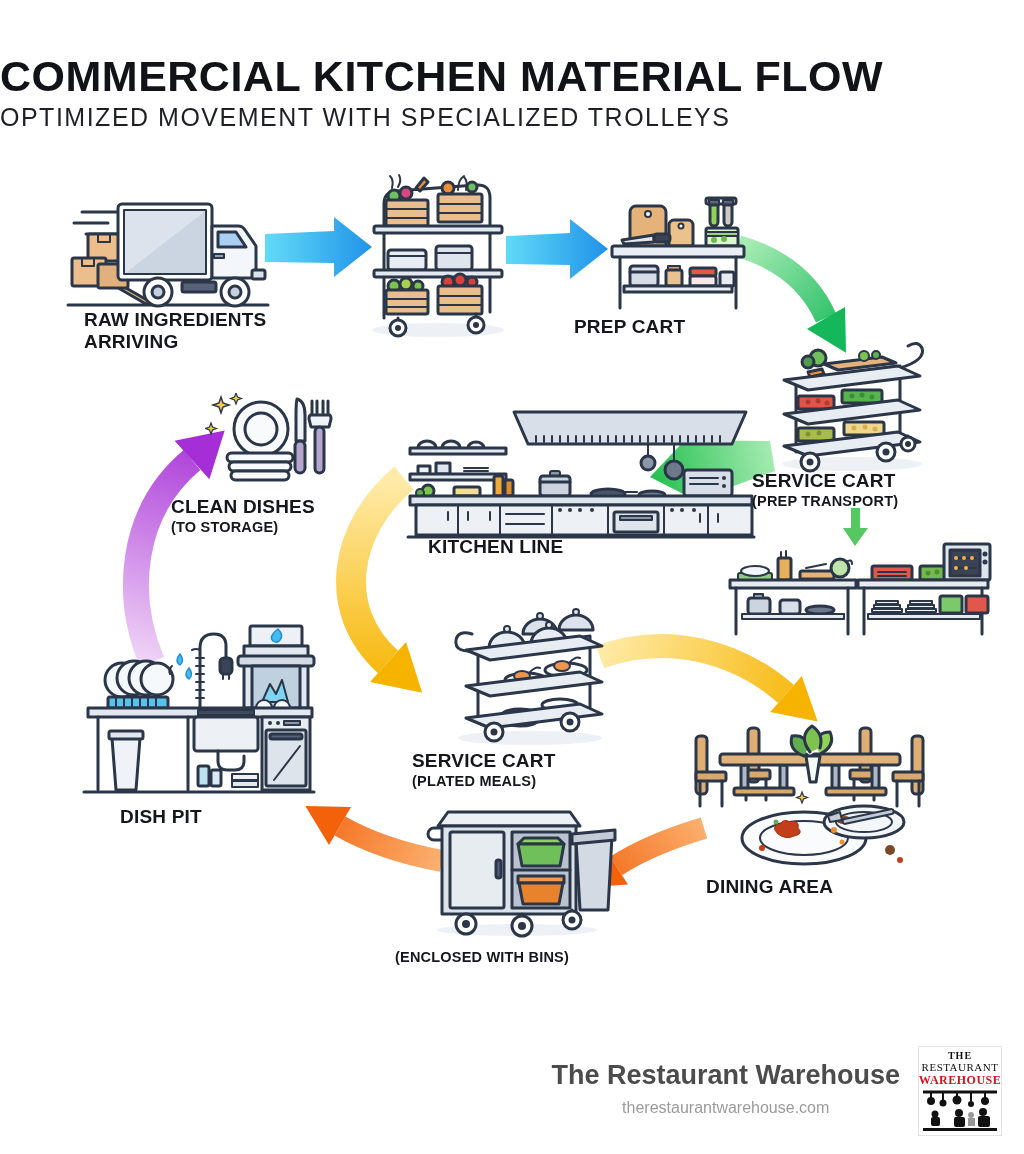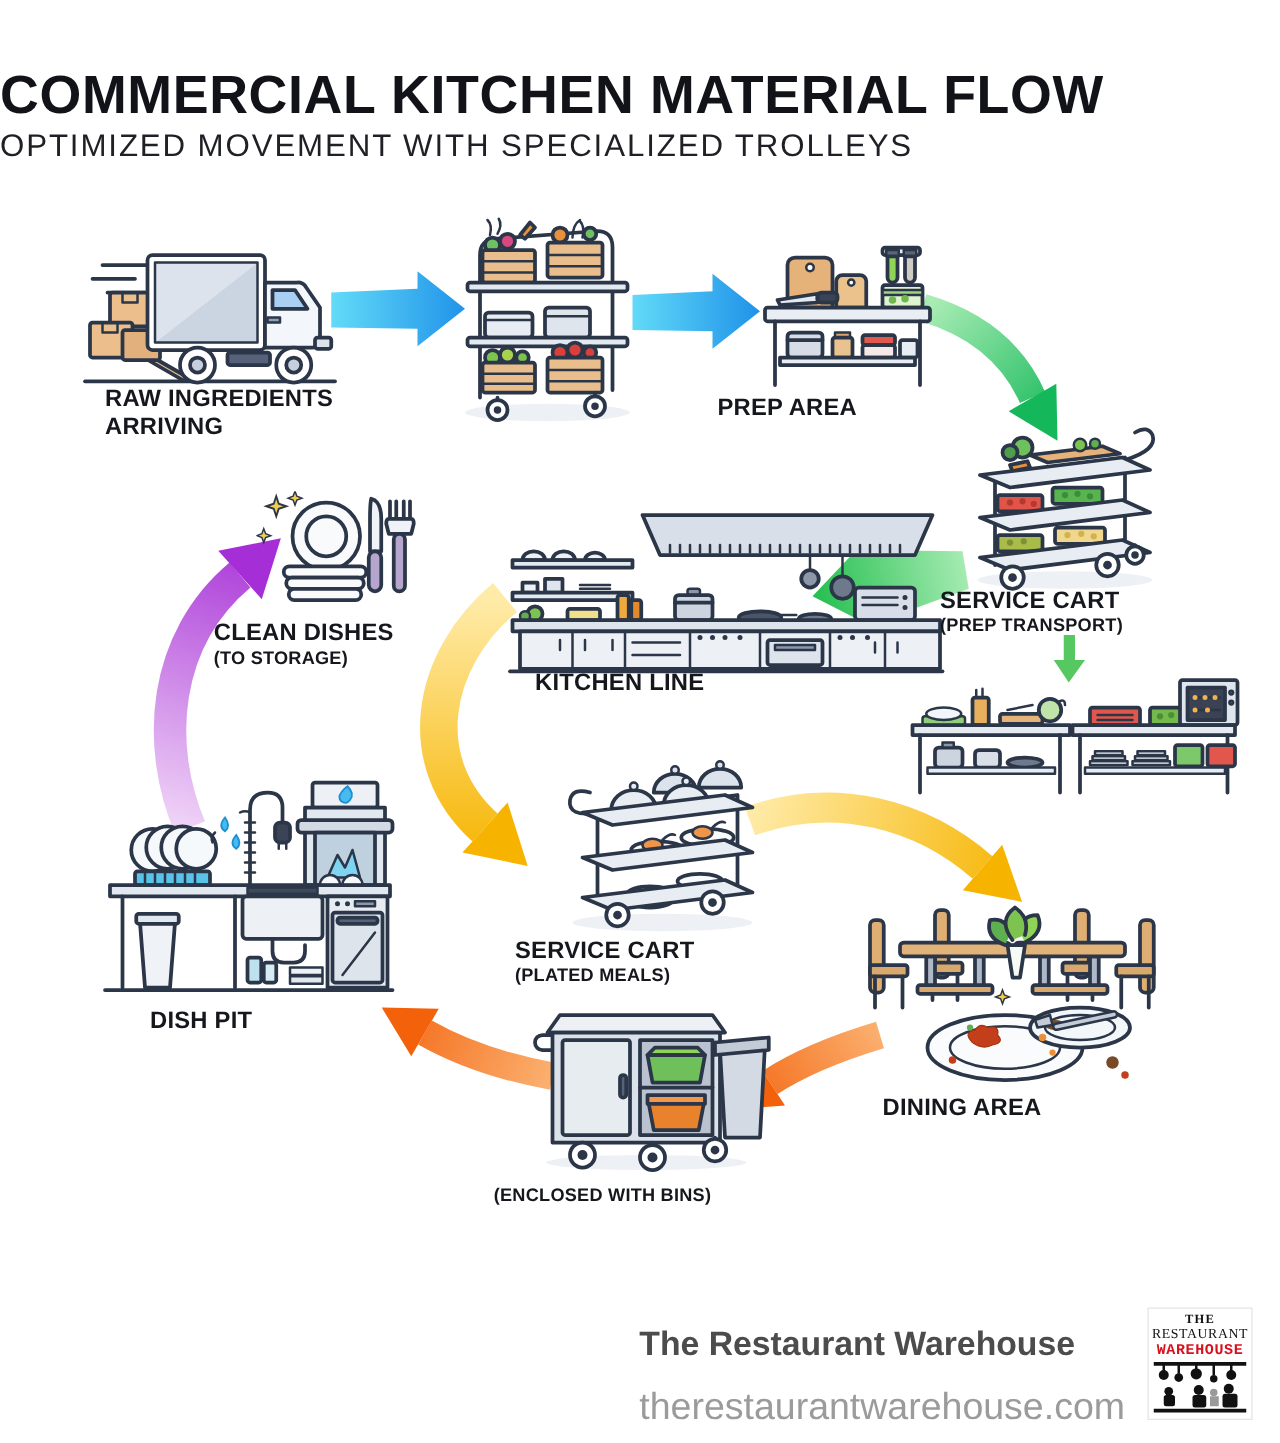--- a/index.html
+++ b/index.html
@@ -9,29 +9,29 @@
          color:#121318;letter-spacing:.5px}
   .subtitle{position:absolute;left:0;right:0;top:103px;text-align:left;font-size:25px;font-weight:500;
          color:#1E2026;letter-spacing:1.5px}
   .lbl{position:absolute;text-align:left;color:#15171C;font-weight:800;font-size:19px;line-height:1.14;
        letter-spacing:.2px;z-index:3}
   .sub{font-size:14.5px;font-weight:800;margin-top:1px}
   .il{position:absolute;z-index:2}
   .arrows{position:absolute;left:0;top:0;z-index:1}
   .k{stroke:#2B3648;stroke-width:3;stroke-linejoin:round;stroke-linecap:round}
   .k2{stroke:#2B3648;stroke-width:2;stroke-linejoin:round;stroke-linecap:round}
-  .brand{position:absolute;right:124px;top:1060px;text-align:left;z-index:3}
+  .brand{position:absolute;right:124px;top:1060px;text-align:center;z-index:3}
   .brand .name{font-size:27px;font-weight:700;color:#4C4C4C}
-  .brand .site{font-size:30px;color:#9B9B9B;margin-top:18px}
+  .brand .site{font-size:16px;color:#9B9B9B;margin-top:8px}
   .logo{position:absolute;left:918px;top:1046px;width:84px;height:90px;background:#fff;
         border:1px solid #E4E4E4;box-sizing:border-box;z-index:3;
         display:flex;flex-direction:column;align-items:center;padding-top:3px}
   .logo .l1{font-family:"Liberation Serif","DejaVu Serif",serif;font-weight:700;font-size:10px;color:#111;letter-spacing:1px}
   .logo .l2{font-family:"Liberation Serif","DejaVu Serif",serif;font-weight:400;font-size:11px;color:#111;letter-spacing:.5px}
-  .logo .l3{font-family:Liberation Mono, monospace;font-weight:700;font-size:12px;color:#D6121F;letter-spacing:.5px}
+  .logo .l3{font-family:Liberation Serif, serif;font-weight:700;font-size:12px;color:#D6121F;letter-spacing:.5px}
 </style>
 </head>
 <body>
 
 <div class="page">
 
   <div class="title">COMMERCIAL KITCHEN MATERIAL FLOW</div>
   <div class="subtitle">OPTIMIZED MOVEMENT WITH SPECIALIZED TROLLEYS</div>
 
   <svg class="arrows" width="1024" height="1154" viewBox="0 0 1024 1154">
@@ -559,21 +559,21 @@
       <rect class="k" x="184" y="110" width="40" height="56" rx="2" fill="#DDE4EC"></rect>
       <rect class="k" x="188" y="114" width="32" height="5" rx="2" fill="#55627A"></rect>
       <path class="k2" stroke="#C3CBD6" d="M192,160 l26,-34"></path>
     </g>
     <line class="k" x1="2" y1="172" x2="232" y2="172"></line>
   </svg>
 
   <div class="lbl" style="left:84px;top:309px;width:196px">RAW INGREDIENTS ARRIVING</div>
 
 
-  <div class="lbl" style="left:574px;top:316px;width:200px">PREP AREA</div>
+  <div class="lbl" style="left:574px;top:316px;width:200px">PREP CART</div>
 
   <div class="lbl" style="left:752px;top:470px;width:200px">
     <div>SERVICE CART</div>
     <div class="sub">(PREP TRANSPORT)</div>
   </div>
 
   <div class="lbl" style="left:428px;top:536px;width:200px">KITCHEN LINE</div>
 
   <div class="lbl" style="left:171px;top:496px;width:180px">
     <div>CLEAN DISHES</div>

